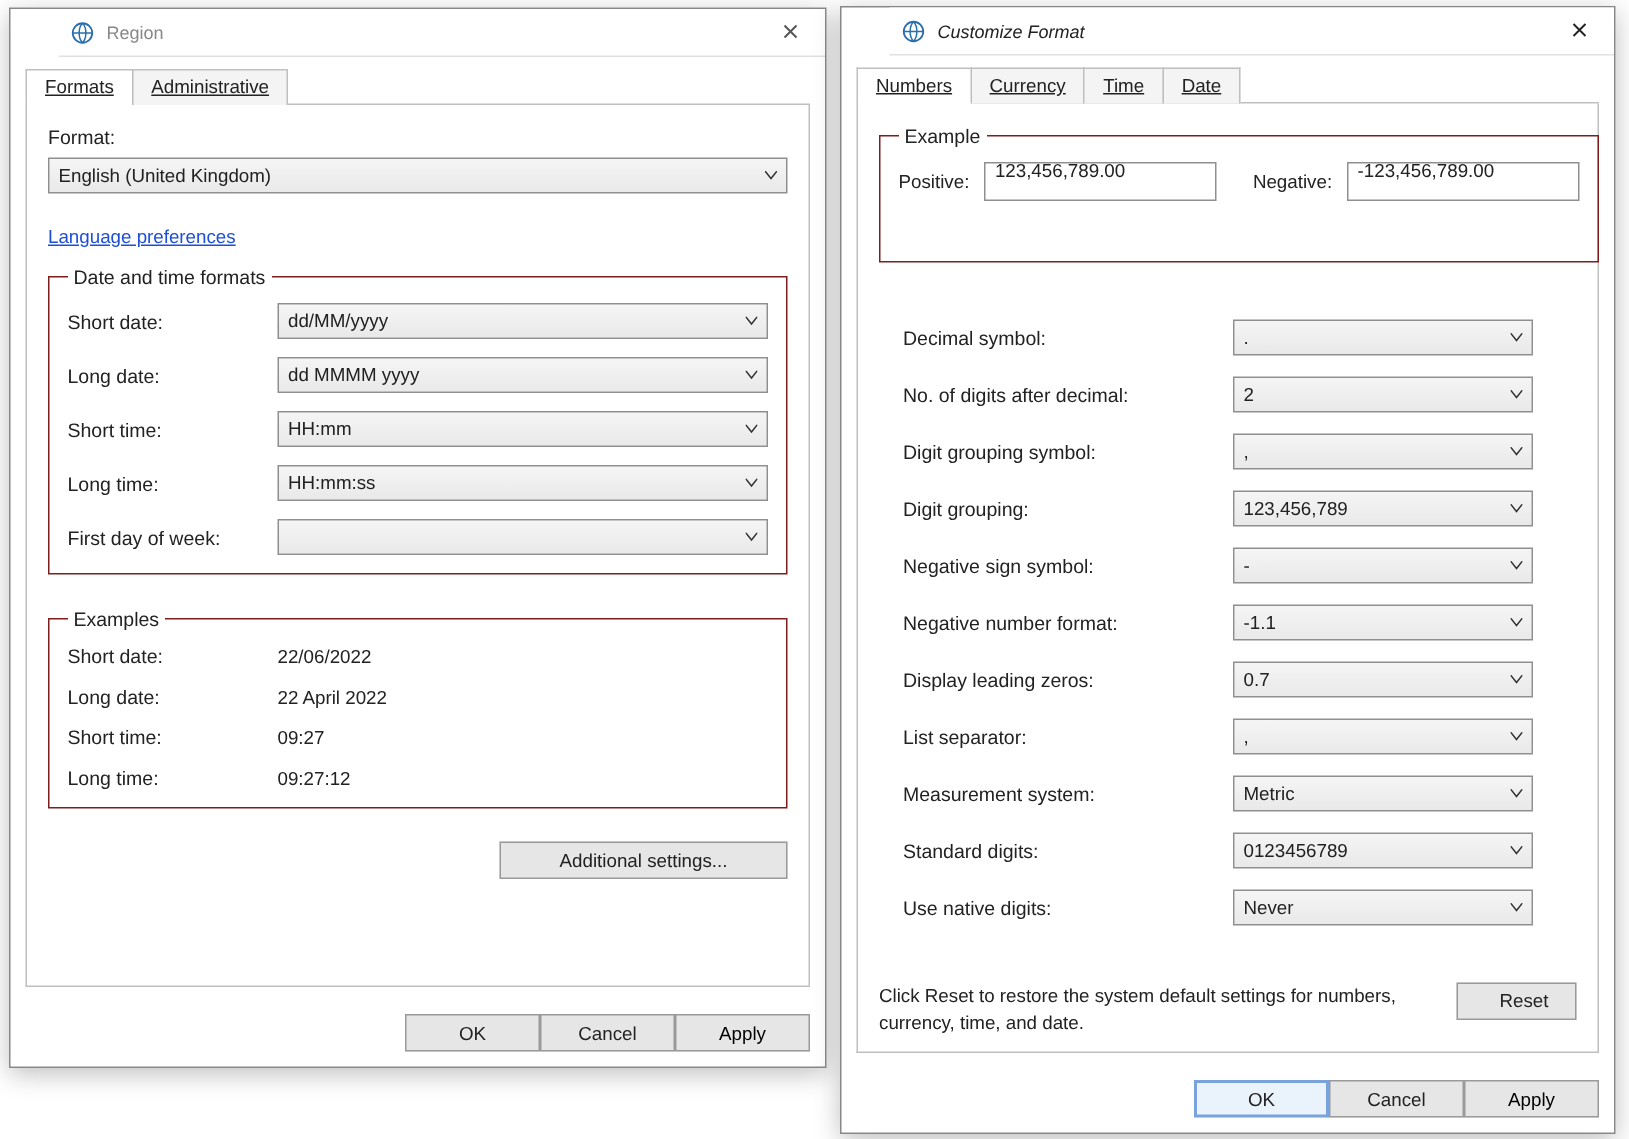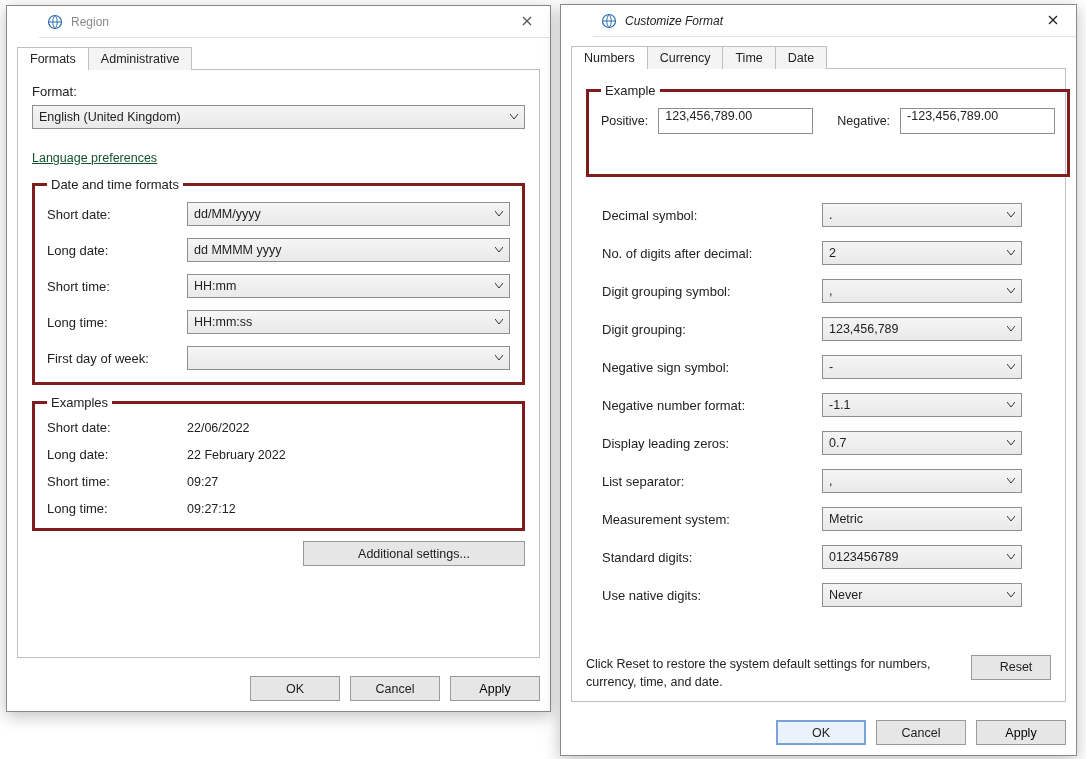--- a/index.html
+++ b/index.html
@@ -48,23 +48,23 @@
   .titlebar .t-close {
     width: 46px; height: 100%;
     display: flex; align-items: center; justify-content: center;
     cursor: default;
   }
   .titlebar .t-close svg { width: 10px; height: 10px; }
 
   .tabstrip {
     margin: 8px 10px 0 10px;
     display: flex;
-    align-items: flex-end;
     position: relative;
     height: 24px;
+    text-decoration: underline;
   }
   .tabstrip::after {
     content: "";
     position: absolute;
     left: 0; right: 0; bottom: 0;
     height: 1px;
     background: #bfbfbf;
   }
   .tab {
     padding: 4px 12px;
@@ -108,65 +108,65 @@
     cursor: default;
     position: relative;
   }
   .dropdown span:first-child { flex: 1; }
   .chev {
     width: 16px; display: flex; align-items: center; justify-content: flex-end;
   }
   .chev svg { width: 8px; height: 6px; }
 
   a.link {
-    color: #14532d;
+    color: #1d4ed8;
     text-decoration: underline;
     cursor: pointer;
   }
 
   fieldset {
-    border: 3px solid #7f1d1d;
-    margin: 0 0 10px 0;
+    border: 1px solid #7f1d1d;
+    margin: 0 0 22px 0;
     padding: 10px 12px 12px 12px;
   }
   legend {
     padding: 0 4px;
     font-size: 13px;
   }
   .grid2 { display: grid; grid-template-columns: 140px 1fr; row-gap: 12px; align-items: center; }
   .grid2 .label { font-size: 13px; }
   .grid2ex { display: grid; grid-template-columns: 140px 1fr; row-gap: 12px; align-items: center; }
 
   .btn {
     display: inline-flex; align-items: center; justify-content: center;
     height: 25px;
     min-width: 90px;
     padding: 0 14px;
     border: 1px solid #9a9a9a;
     background: #e6e6e6;
     cursor: default;
     font-size: 12.5px;
   }
-  .btn.wide { width: 222px; }
+  .btn.wide { width: 192px; }
   .btn.default { border: 2px solid #7aa3dc; background: #eaf2fb; }
   .btn.disabled { color: #000000; }
 
   .btnbar {
-    display: flex; justify-content: flex-end; gap: 10px;
+    display: flex; justify-content: flex-end; 
     padding: 8px 10px 10px 10px;
     margin-left: 20px;
   }
 
   
   .example-box {
     background: #fff;
     border: 1px solid #8f8f8f;
     height: 26px;
     width: 155px;
-    display: flex; align-items: flex-start; padding: 0 6px;
+    display: flex; align-items: flex-end; padding: 12px 6px;
   }
   .custom-grid {
     display: grid;
     grid-template-columns: 220px 200px;
     row-gap: 14px;
     align-items: center;
     margin: 16px 0 0 16px;
   }
   .custom-grid .dropdown { height: 24px; }
 
@@ -272,21 +272,21 @@
           </div>
       </div>
     </fieldset>
 
     <fieldset>
       <legend>Examples</legend>
       <div class="grid2ex">
         <div class="label">Short date:</div>
         <div>22/06/2022</div>
         <div class="label">Long date:</div>
-        <div>22 February 2022</div>
+        <div>22 April 2022</div>
         <div class="label">Short time:</div>
         <div>09:27</div>
         <div class="label">Long time:</div>
         <div>09:27:12</div>
       </div>
     </fieldset>
 
     <div style="display:flex; justify-content:flex-end;">
       <div class="btn wide">
           <span>Additional settings...</span>

